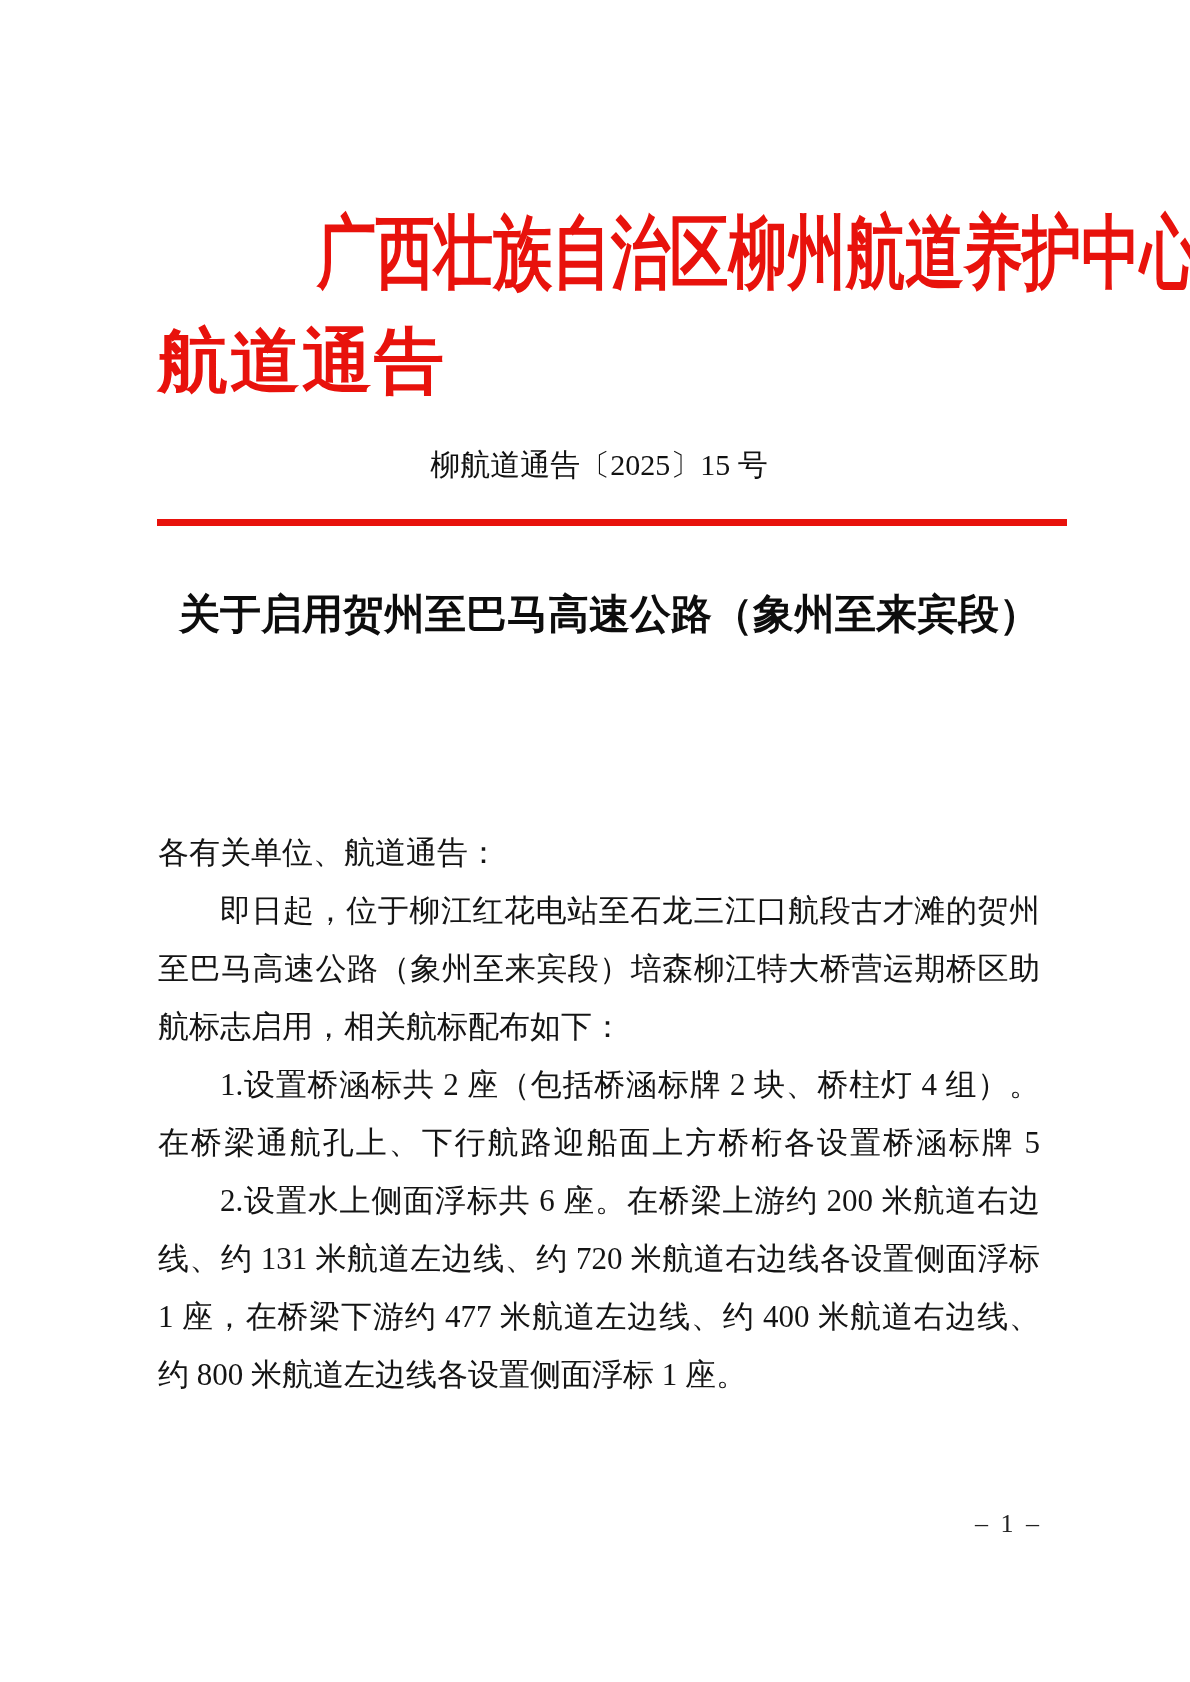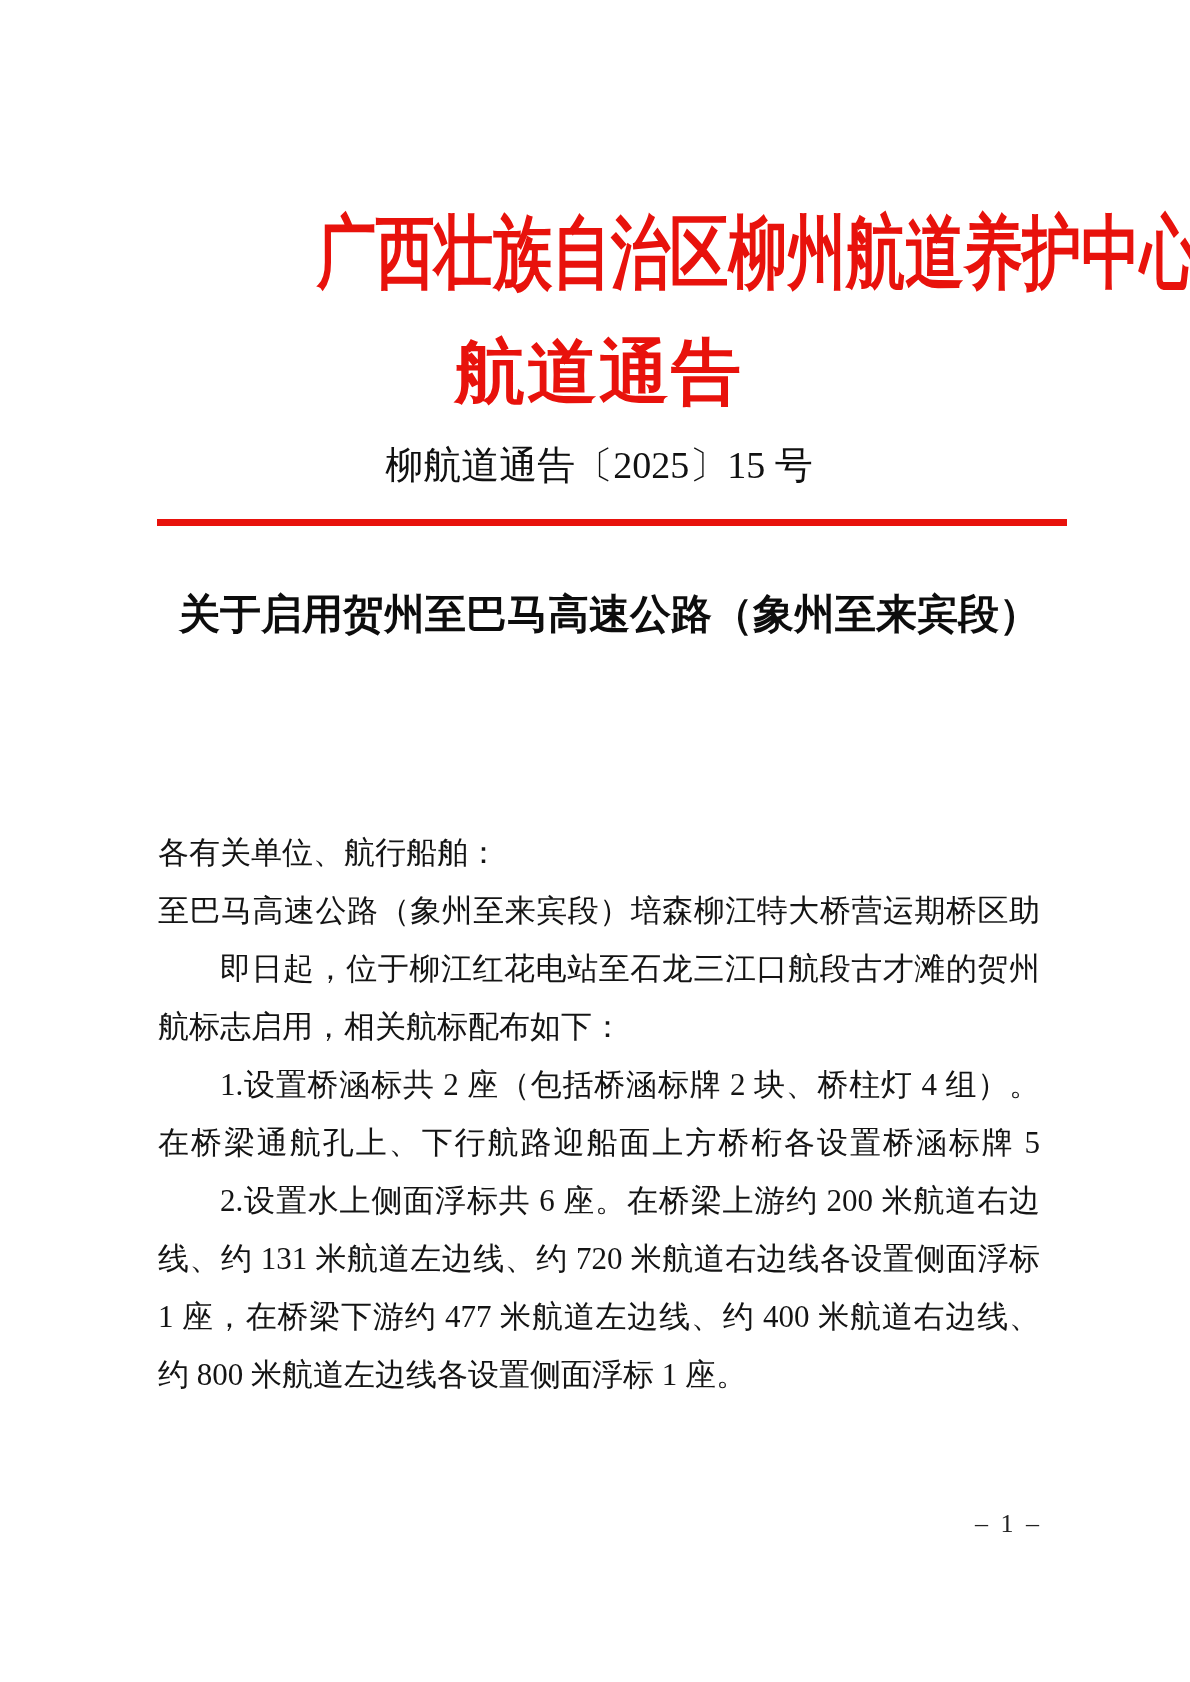--- a/index.html
+++ b/index.html
@@ -35,42 +35,41 @@
     white-space: nowrap;
   }
   .org-title .squeeze {
     display: inline-block;
     white-space: nowrap;
     transform: scaleX(0.735);
     transform-origin: center center;
   }
   .doc-type {
     position: absolute;
-    top: 323px;
+    top: 312px;
     left: 158px;
     width: 882px;
     height: 100px;
     line-height: 100px;
-    text-align: center;
     font-size: 70px;
     font-weight: bold;
     color: var(--header-red);
     letter-spacing: 2px;
     white-space: nowrap;
   }
 
   .doc-number {
     position: absolute;
     top: 446px;
     left: 158px;
     width: 882px;
     height: 38px;
     line-height: 38px;
     text-align: center;
-    font-size: 38px;
+    font-size: 30px;
     color: #111111;
   }
 
   .red-divider {
     position: absolute;
     top: 519px;
     left: 157px;
     width: 910px;
     height: 7px;
     background: var(--divider-red);
@@ -135,23 +134,23 @@
 
   <div class="doc-number">柳航道通告〔2025〕15 号</div>
 
   <div class="red-divider"></div>
 
   <div class="subject">
     <div>关于启用贺州至巴马高速公路（象州至来宾段）</div>
   </div>
 
   <div class="body-block">
-    <div class="bl">各有关单位、航行船舶：</div>
+    <div class="bl">各有关单位、航道通告：</div>
+    <div class="bl justify indent">即日起，位于柳江红花电站至石龙三江口航段古才滩的贺州</div>
     <div class="bl justify">至巴马高速公路（象州至来宾段）培森柳江特大桥营运期桥区助</div>
-    <div class="bl justify indent">即日起，位于柳江红花电站至石龙三江口航段古才滩的贺州</div>
     <div class="bl">航标志启用，相关航标配布如下：</div>
     <div class="bl justify indent">1.设置桥涵标共 2 座（包括桥涵标牌 2 块、桥柱灯 4 组）。</div>
     <div class="bl justify">在桥梁通航孔上、下行航路迎船面上方桥桁各设置桥涵标牌 5</div>
     <div class="bl justify indent">2.设置水上侧面浮标共 6 座。在桥梁上游约 200 米航道右边</div>
     <div class="bl justify">线、约 131 米航道左边线、约 720 米航道右边线各设置侧面浮标</div>
     <div class="bl justify">1 座，在桥梁下游约 477 米航道左边线、约 400 米航道右边线、</div>
     <div class="bl">约 800 米航道左边线各设置侧面浮标 1 座。</div>
   </div>
 
   <div class="page-number">– 1 –</div>

